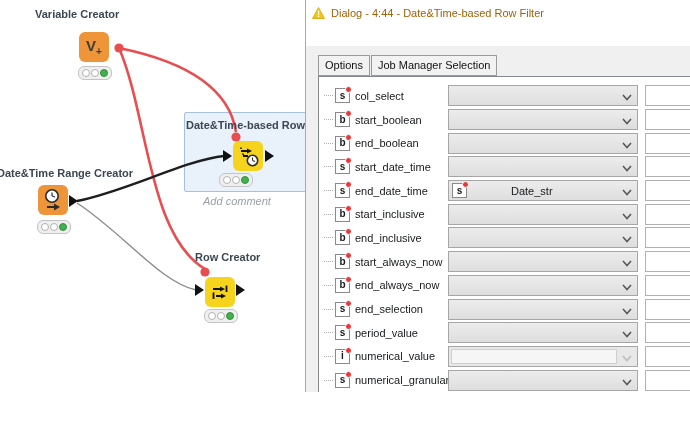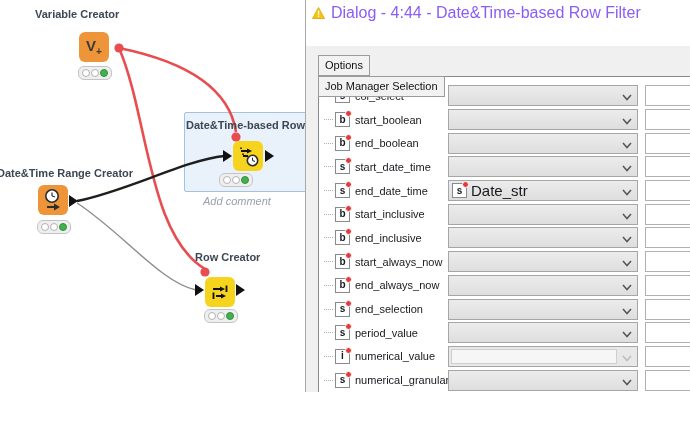--- a/index.html
+++ b/index.html
@@ -25,25 +25,25 @@
   .bulb.on{background:#41b14e;border-color:#359140;}
   .add-comment{position:absolute;left:203px;top:195px;font-size:11px;font-style:italic;
     color:#98a1ab;z-index:3;}
   .vicon{font-weight:700;color:#3b3b3b;font-size:15px;line-height:1;}
   .vicon sub{font-size:10px;}
 
   
   .dialog{position:absolute;left:305px;top:0;width:385px;height:443px;background:#fff;
     border-left:1px solid #a9a9a9;z-index:10;}
   .titlebar{height:26px;display:flex;align-items:center;padding-left:6px;gap:6px;background:#fff;}
-  .title-text{font-size:16px;color:#8b5cf6;white-space:nowrap;}
+  .title-text{font-size:11px;color:#a16207;white-space:nowrap;}
   .menubar{height:20px;display:flex;align-items:center;background:#fff;}
   .menu-item{font-size:12px;color:#111;padding:0 8px;}
   .dialog-body{position:absolute;left:0;top:46px;right:0;bottom:0;background:#f0f0f0;}
-  .tabs{position:absolute;left:12px;top:9px;display:flex;align-items:flex-start;z-index:3;flex-direction:column;}
+  .tabs{position:absolute;left:12px;top:9px;display:flex;align-items:center;z-index:3;}
   .tab{font-size:11px;color:#111;background:#f2f2f2;border:1px solid #9b9b9b;
     padding:3px 6px 3px;margin-right:1px;white-space:nowrap;height:13px;line-height:13px;}
   .tab.selected{background:#fff;border-bottom-color:#fff;padding:4px 8px 5px;
     margin-top:-3px;position:relative;top:1px;outline:1px dotted #8a8a8a;outline-offset:-3px;}
   .panel{position:absolute;left:12px;top:30px;right:-4px;bottom:-4px;background:#fff;
     border:1px solid #858a90;z-index:2;overflow:hidden;}
   .fv-list{padding-top:7px;}
   .fv-row{height:23.7px;display:flex;align-items:center;padding-left:5px;}
   .tree-dash{width:9px;border-top:1px dotted #b0b0b0;margin-right:2px;}
   .type-badge{position:relative;width:13px;height:13px;border:1px solid #8a8a8a;background:#fff;
@@ -51,21 +51,21 @@
   .tletter,.tletter2{font-size:10px;font-weight:700;color:#16191d;line-height:1;}
   .rdot{position:absolute;top:-3px;right:-3px;width:5px;height:5px;border-radius:50%;
     background:#e23b3b;border:1px solid #fff;}
   .fv-label{font-size:11px;color:#16191d;margin-left:5px;white-space:nowrap;}
   .combo{position:absolute;left:129px;width:190px;height:21px;box-sizing:border-box;
     background:linear-gradient(#ececec,#dedede);border:1px solid #a6a6a6;
     display:flex;align-items:center;padding-left:3px;}
   .combo .chev{position:absolute;right:4px;top:3px;width:12px;height:12px;}
   .combo-badge{position:relative;width:13px;height:13px;border:1px solid #8a8a8a;background:#fff;
     display:flex;align-items:center;justify-content:center;margin-right:4px;flex:none;}
-  .combo-text{font-size:15px;color:#16191d;white-space:nowrap;}
+  .combo-text{font-size:11px;color:#16191d;white-space:nowrap;margin-left:40px;}
   .combo.editable{background:#e8e8e8;padding:1px;}
   .combo.editable .inner-field{position:absolute;left:2px;top:2px;bottom:2px;right:20px;
     background:#f6f6f6;border:1px solid #cfcfcf;}
   .combo.editable .chev svg polyline{stroke:#bdbdbd;}
   .fv-input{position:absolute;left:326px;width:62px;height:21px;box-sizing:border-box;
     background:#fff;border:1px solid #b1b1b1;font-size:11px;padding:0 3px;}
 </style>
 </head>
 <body>
 

